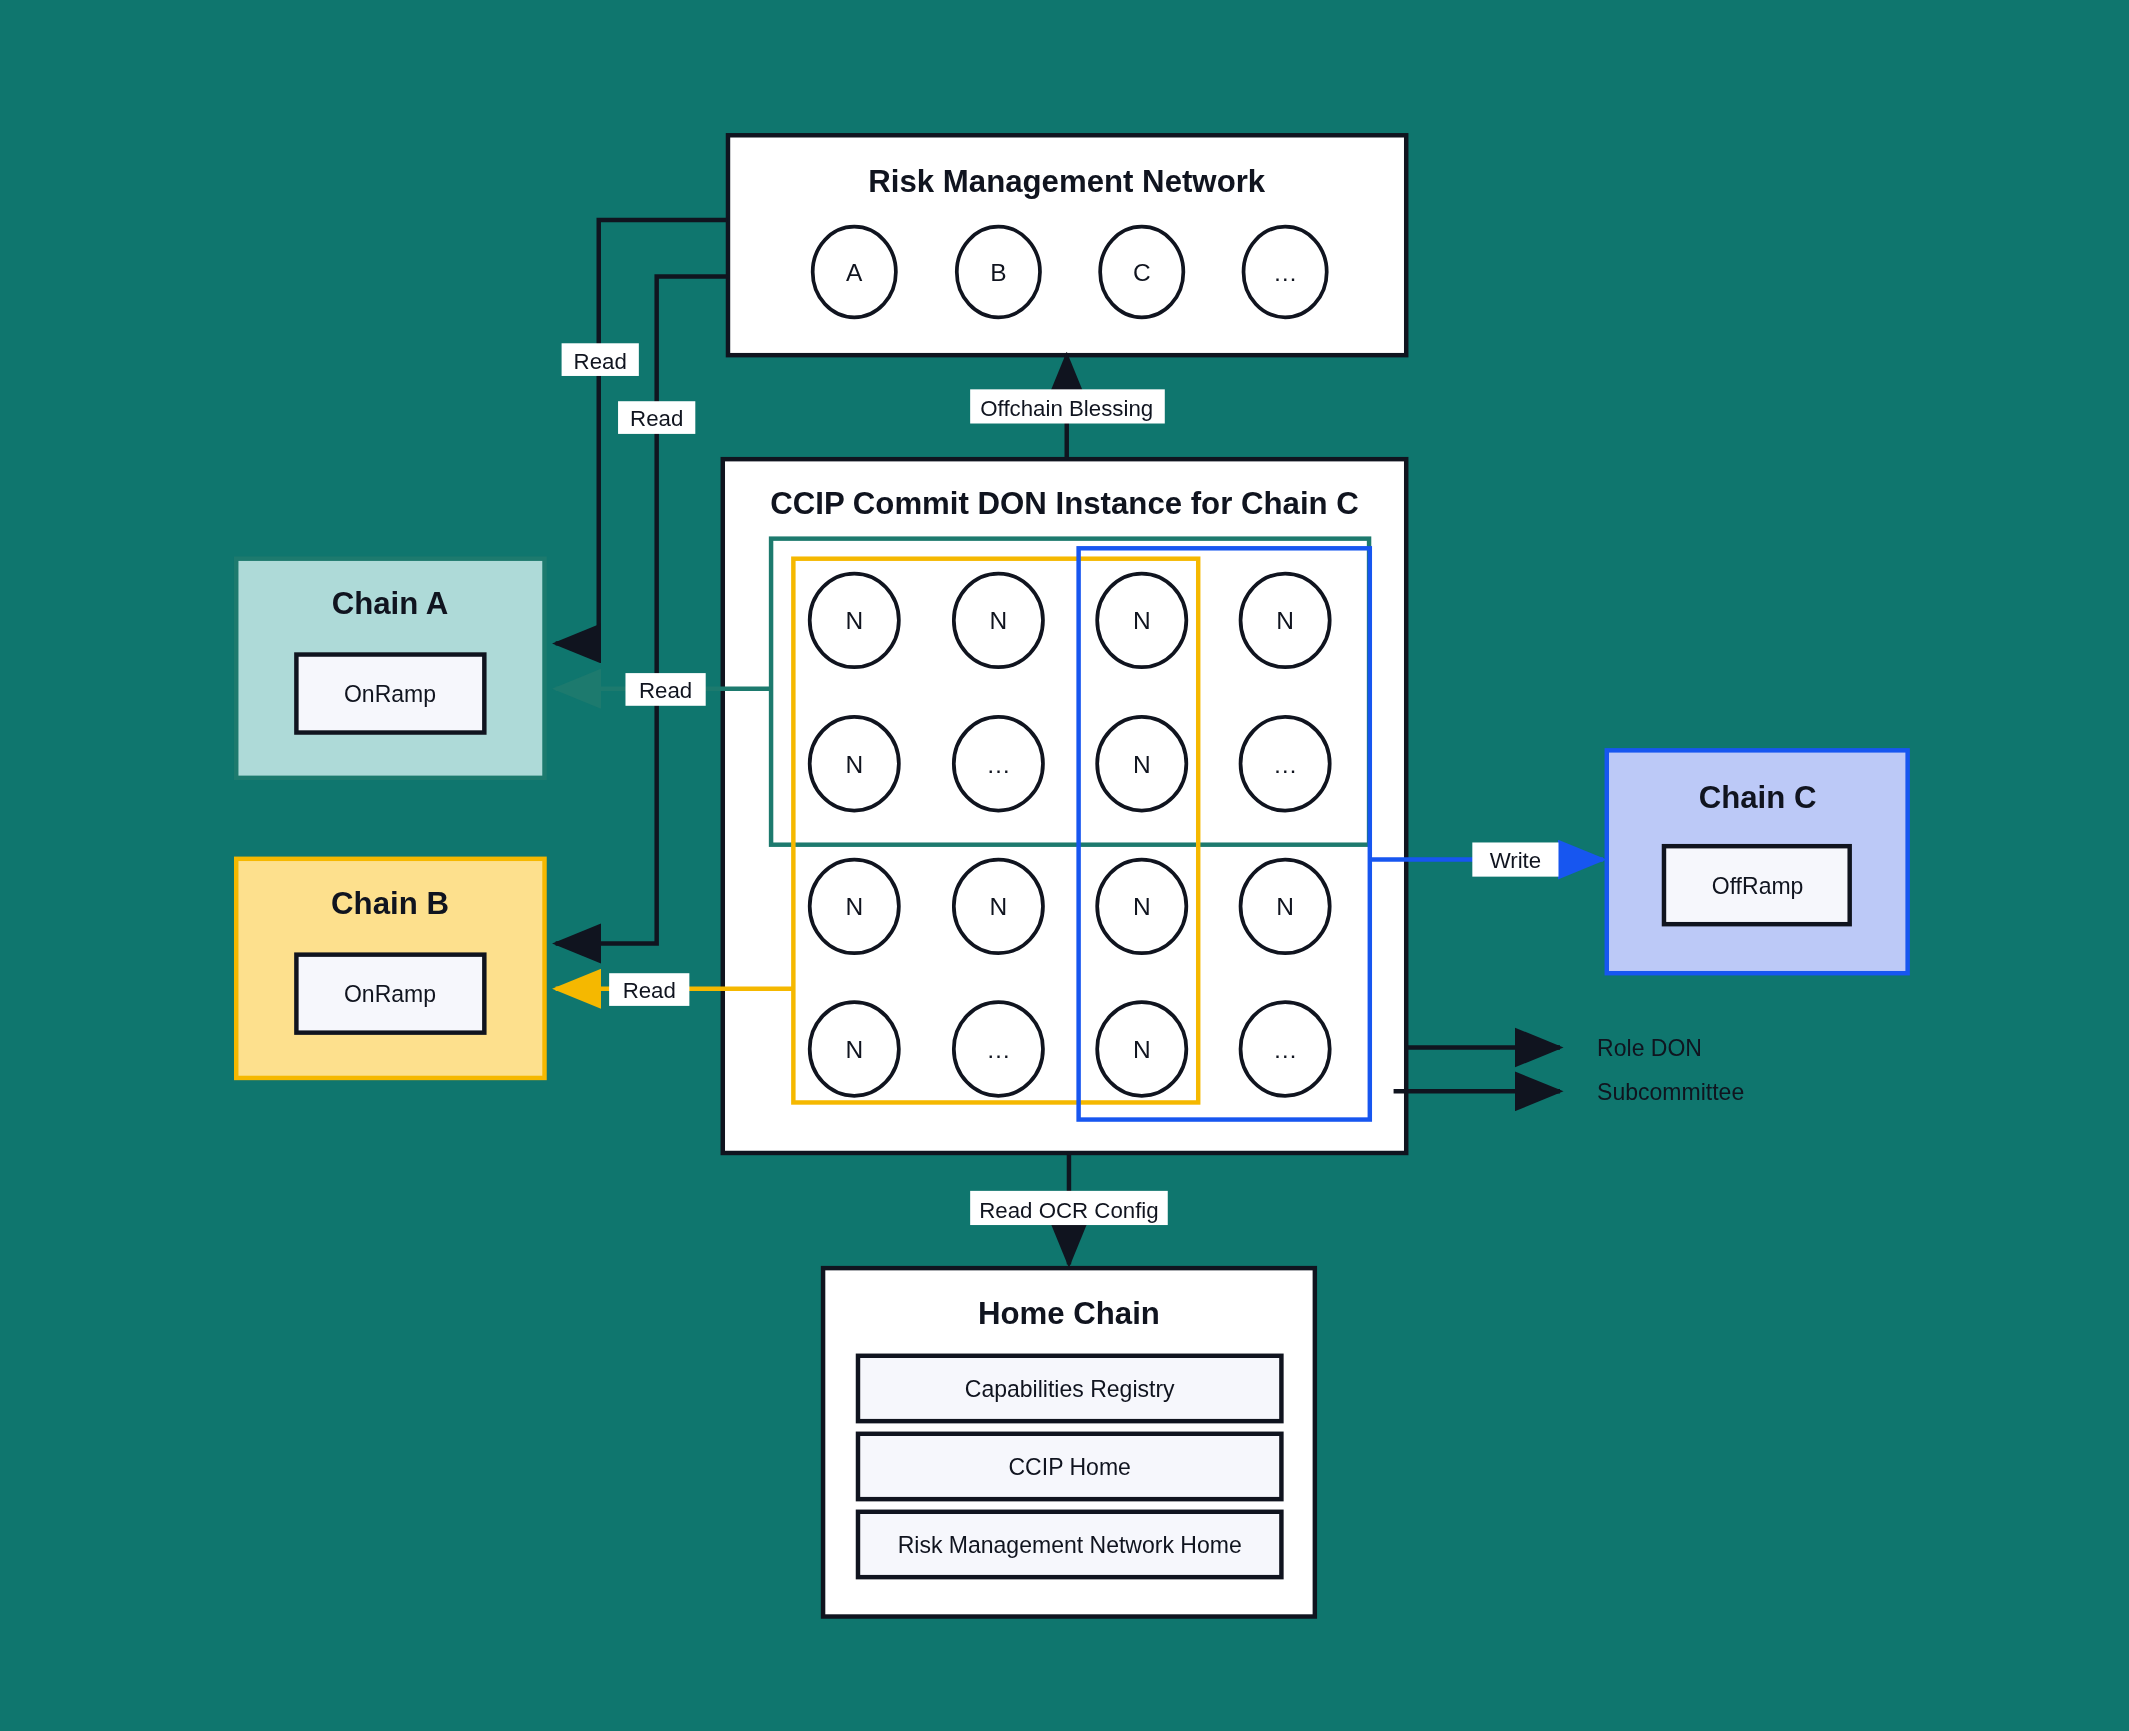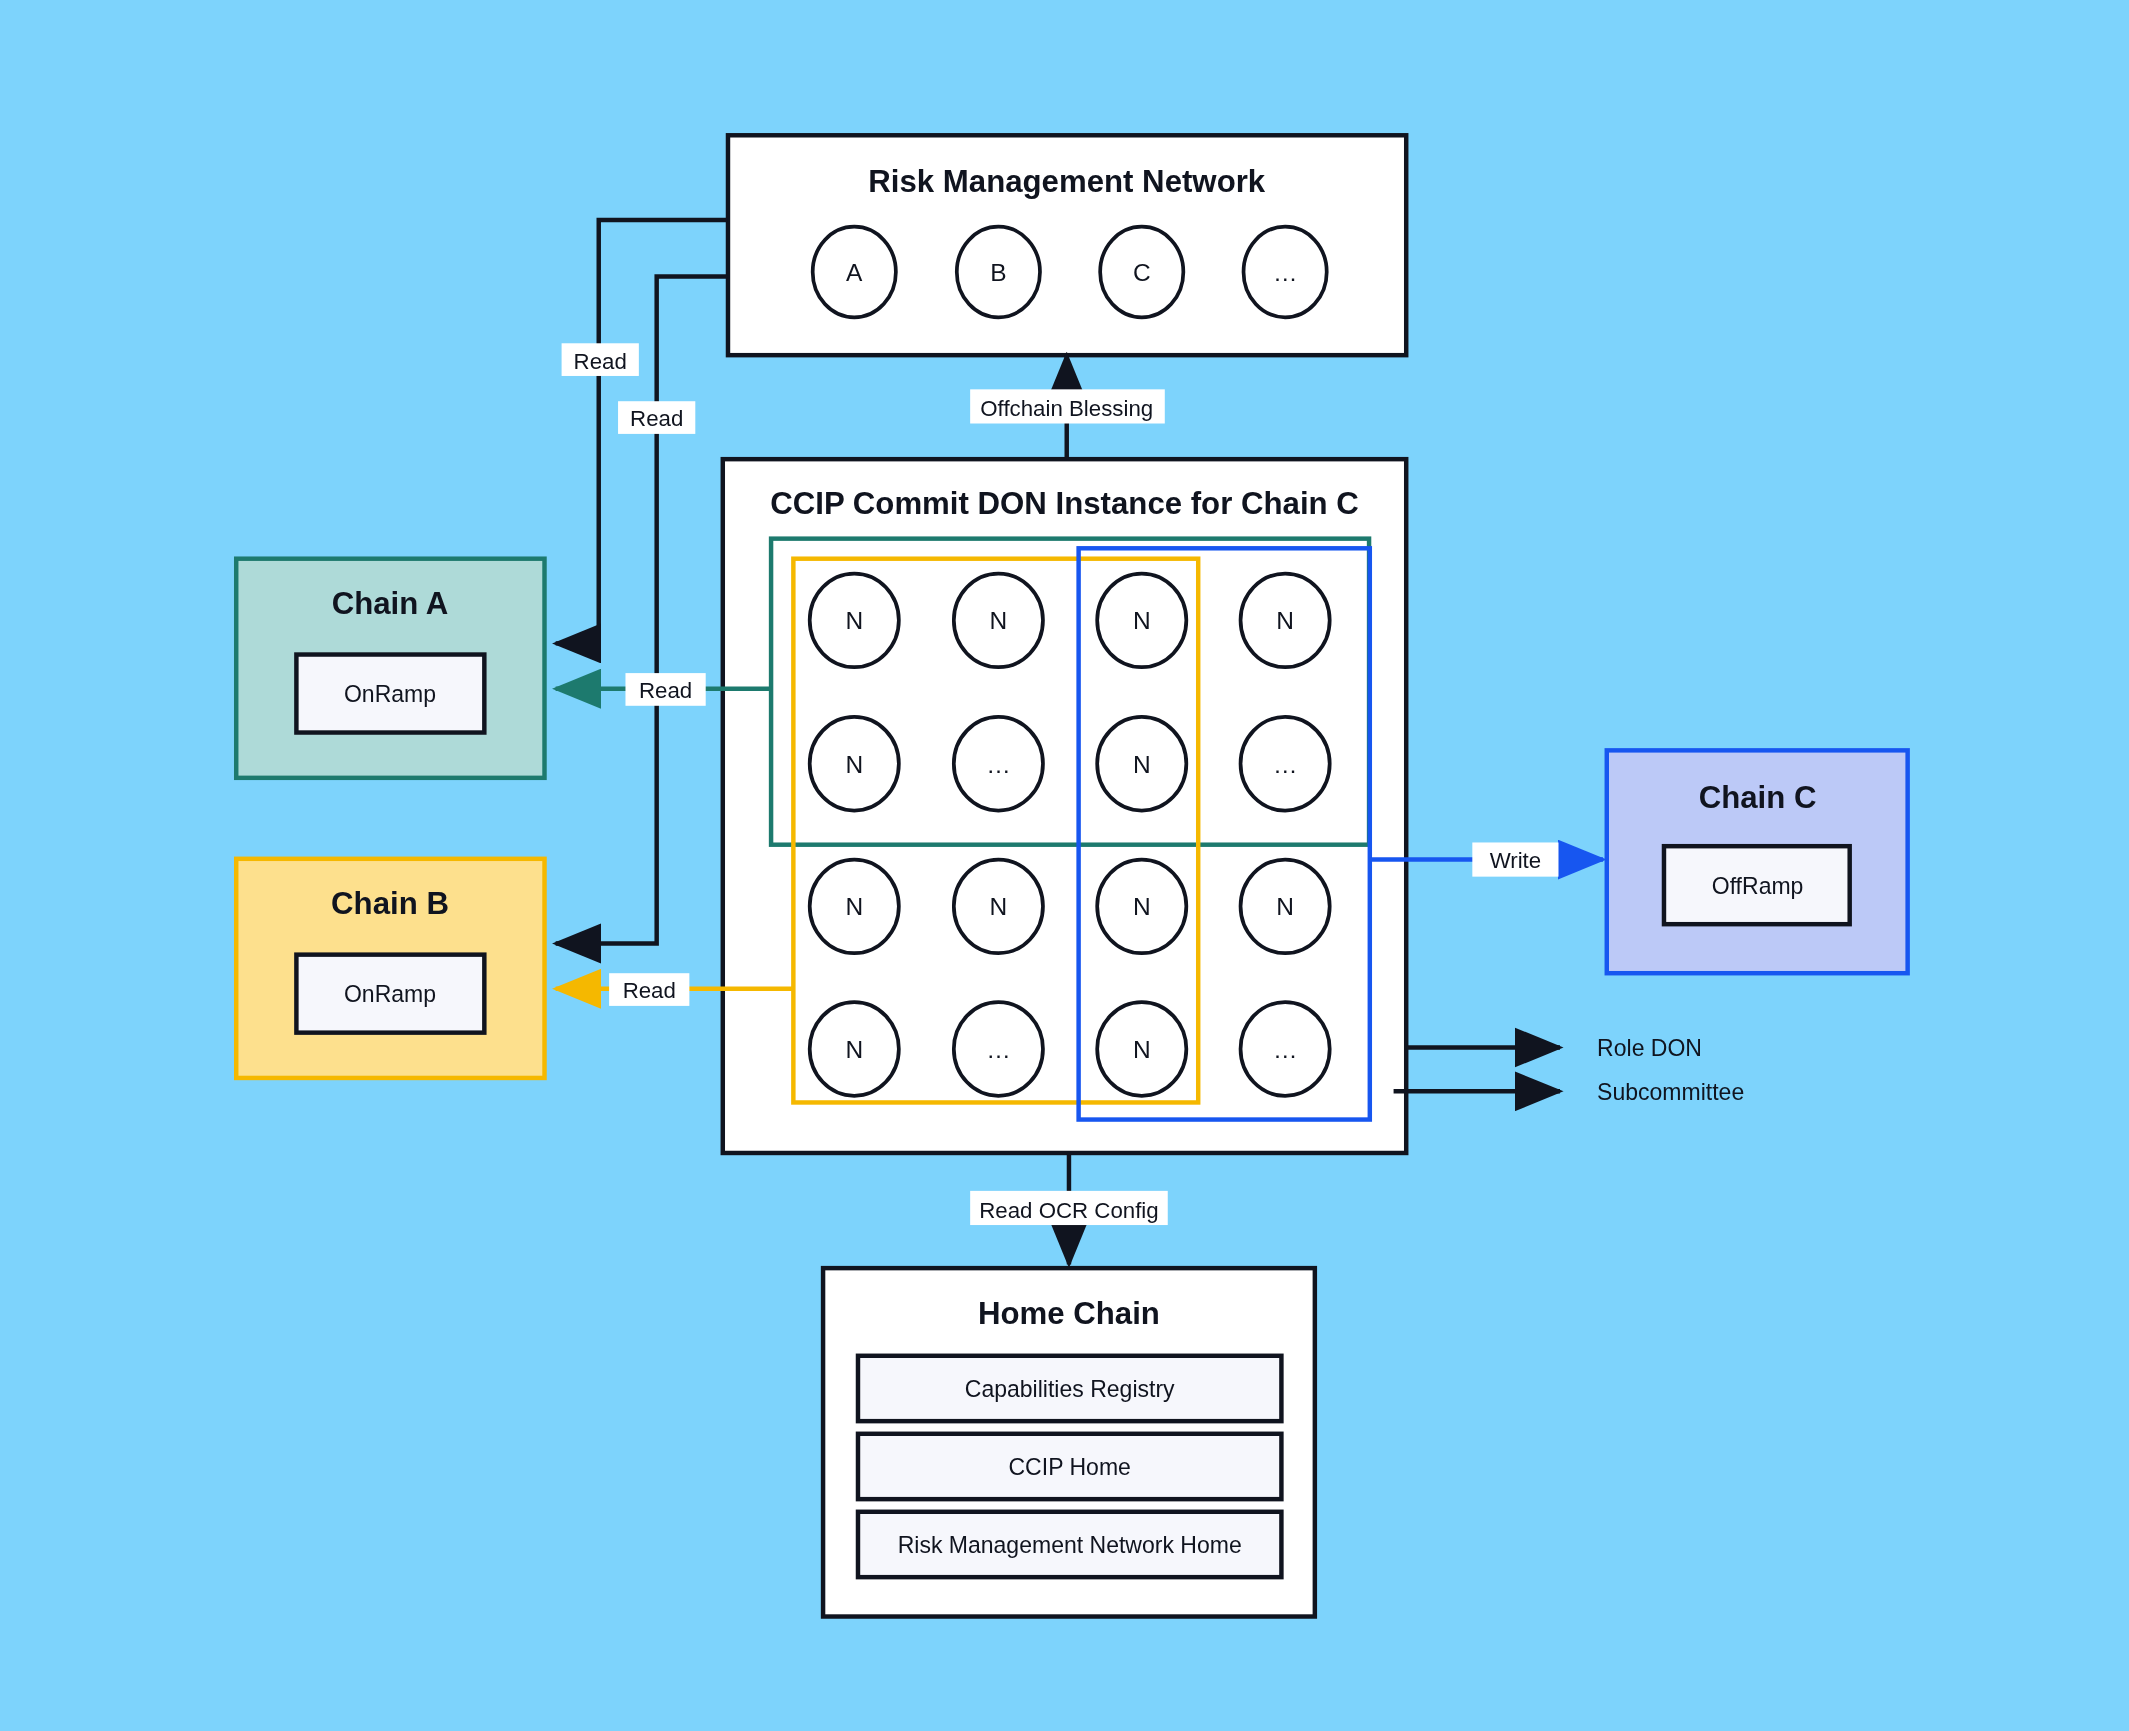--- a/index.html
+++ b/index.html
@@ -1,17 +1,17 @@
 <!DOCTYPE html>
 <html style="font-size:12px"><head>
 <meta charset="utf-8">
 <style>
   html,body{margin:0;padding:0;background:#ffffff;}
   body{font-family:"Liberation Sans", sans-serif;}
-  #stage{position:relative;width:2129px;height:1731px;background:#7dd3fc;overflow:hidden;}
+  #stage{position:relative;width:2129px;height:1731px;background:#0f766e;overflow:hidden;}
   svg.diagram{position:absolute;left:0;top:0;width:2129px;height:1731px;}
   .box-title{font-size:42px;font-weight:bold;fill:#10141f;}
   .node-label{font-size:33px;fill:#10141f;}
   .inner-label{font-size:31px;fill:#10141f;}
   .edge-label{font-size:30px;fill:#10141f;}
   .legend-label{font-size:31px;fill:#10141f;}
   .stroke-dark{stroke:#10141f;fill:none;}
   .lbl-bg{fill:#ffffff;}
 </style>
 </head>

